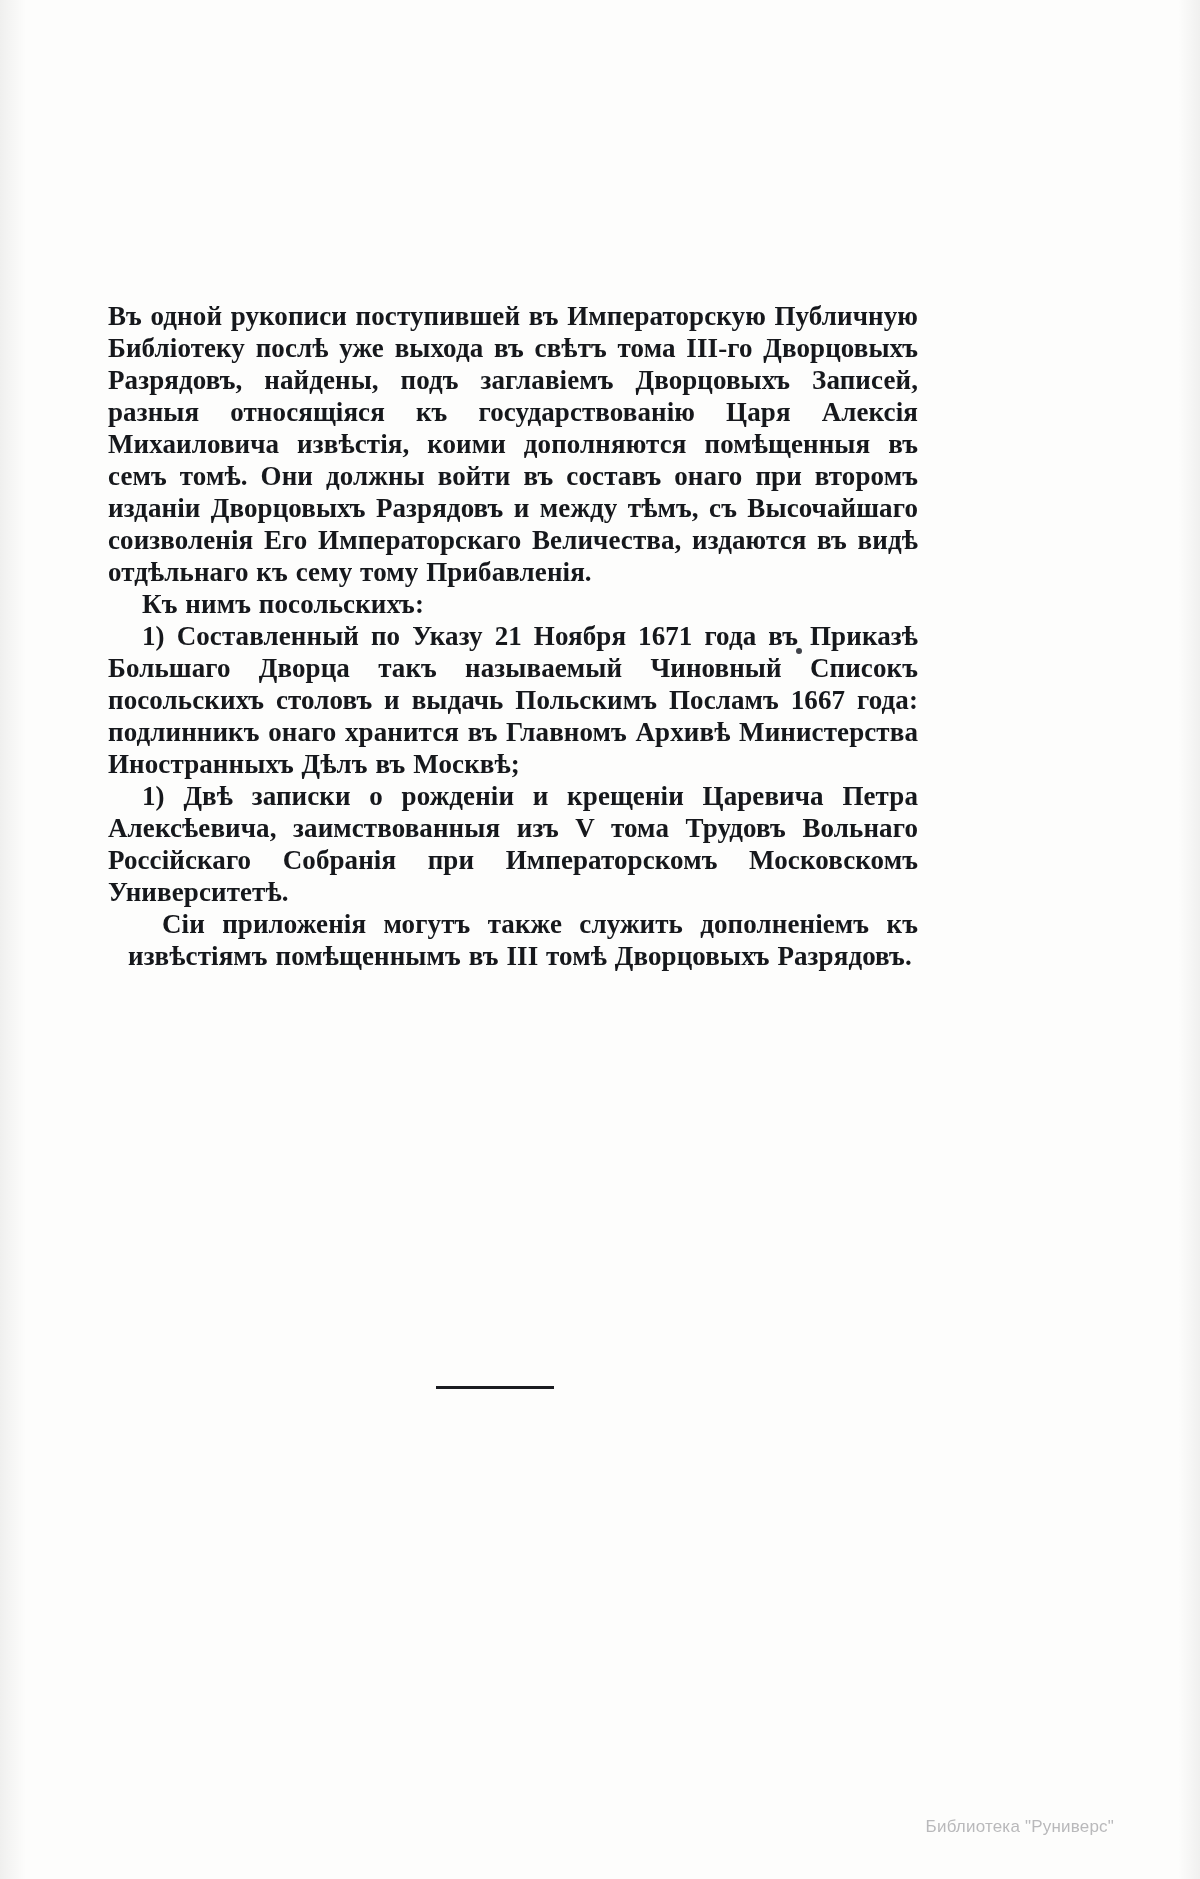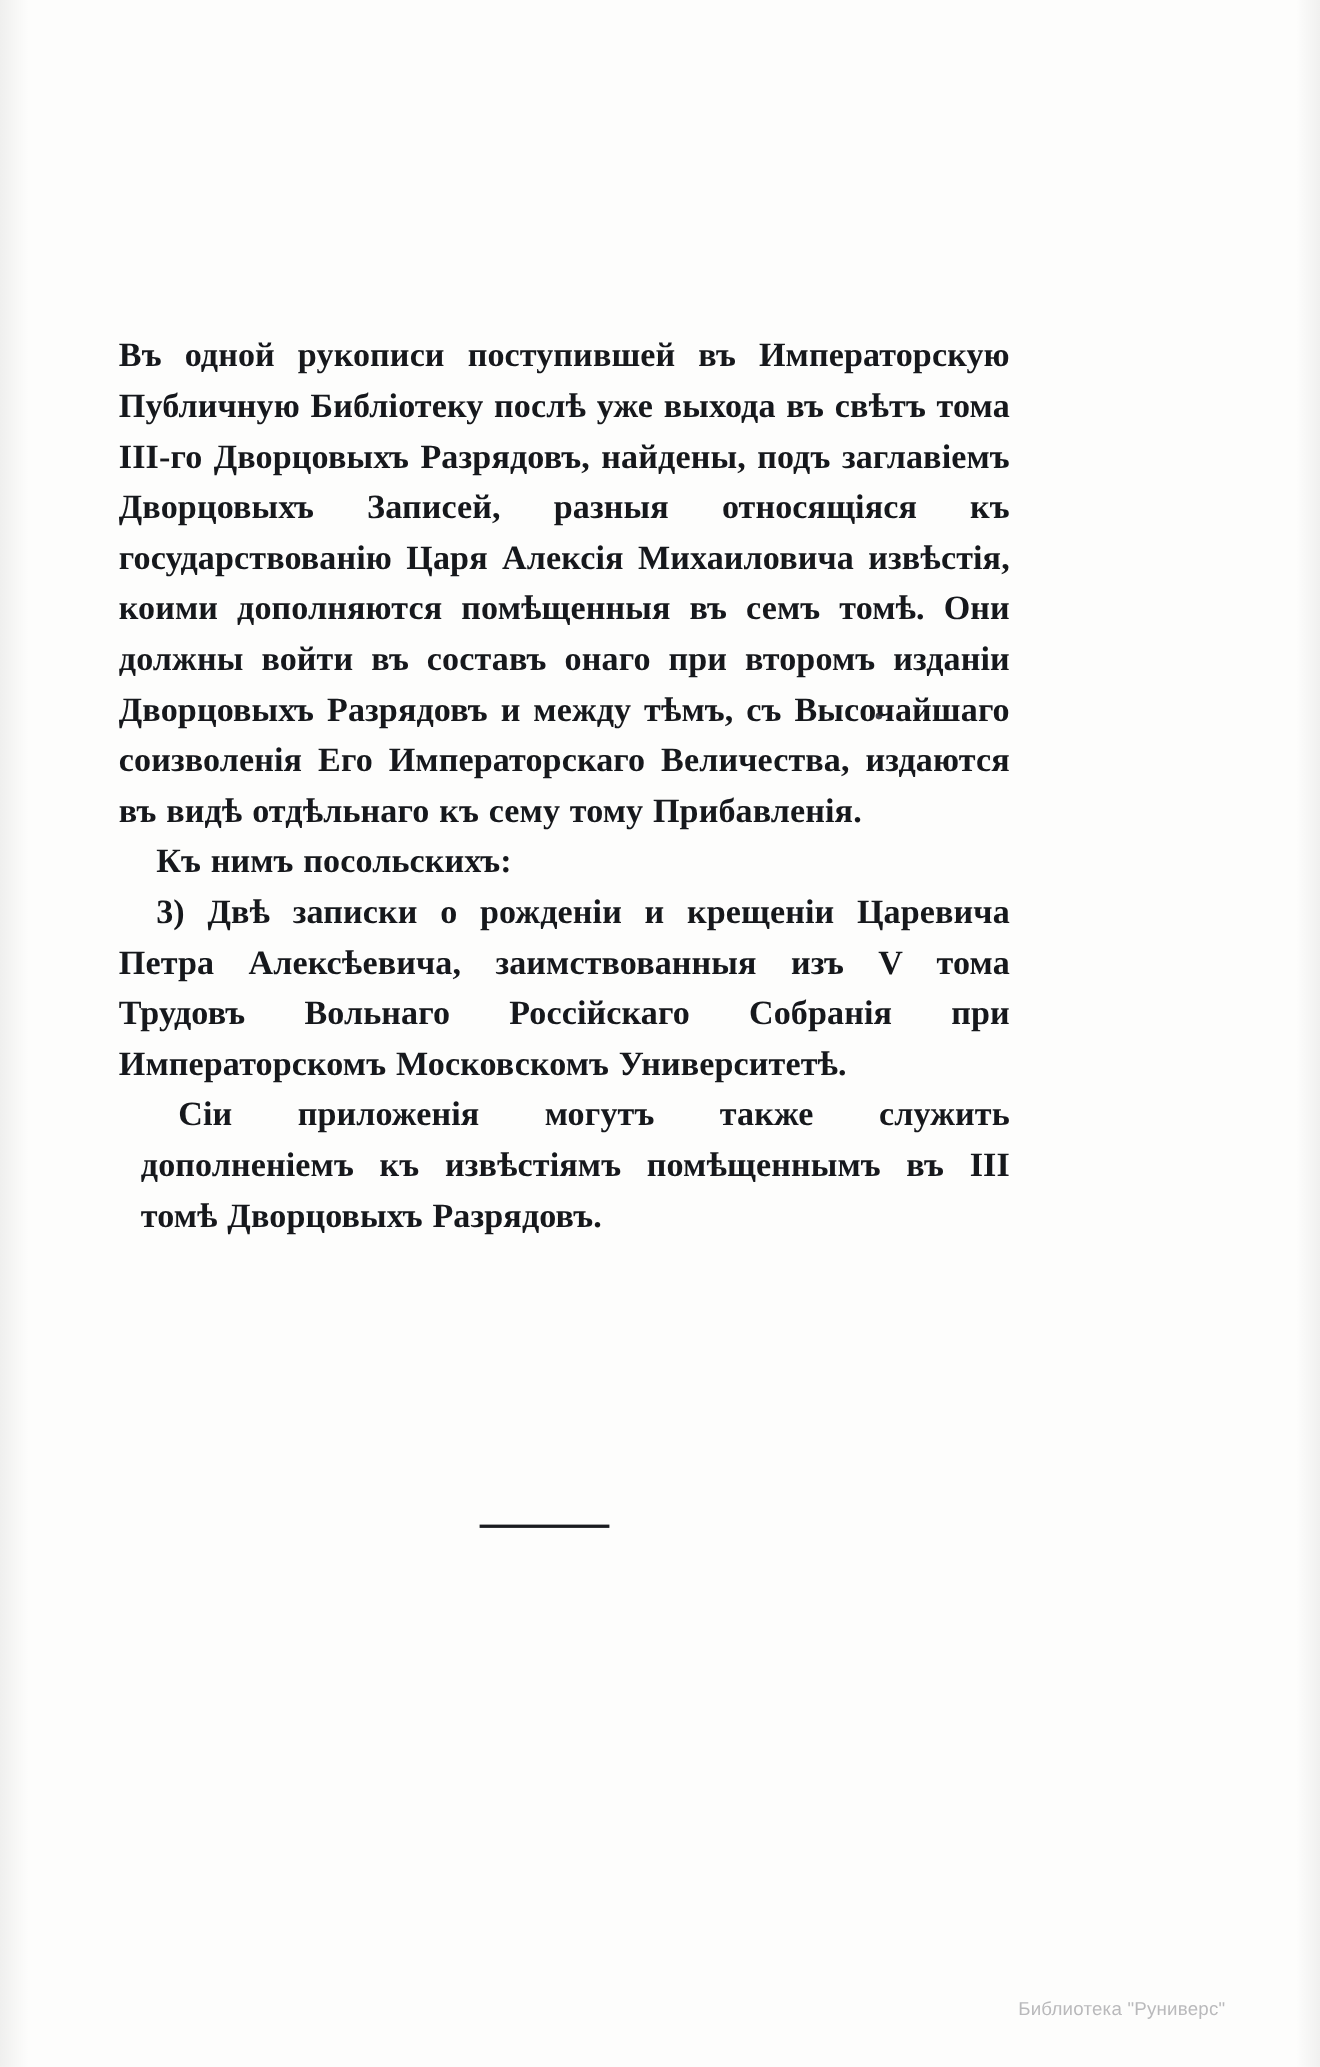--- a/index.html
+++ b/index.html
@@ -38,22 +38,22 @@
     pointer-events: none;
   }
   .text-block {
     position: absolute;
     left: 108px;
     top: 300px;
     width: 810px;
   }
   p.para {
     margin: 0;
-    font-size: 31px;
-    line-height: 46px;
+    font-size: 27px;
+    line-height: 32px;
     text-align: justify;
     text-align-last: left;
     letter-spacing: 0.1px;
     word-spacing: 1px;
     font-weight: 600;
   }
   p.para.first {
     text-indent: 0;
   }
   p.para.indent {
@@ -99,23 +99,24 @@
 </head>
 <body>
 
 <div class="page">
 
   <div class="text-block">
     <p class="para first">Въ одной рукописи поступившей въ Императорскую Публичную Библіотеку послѣ уже выхода въ свѣтъ тома III-го Дворцовыхъ Разрядовъ, найдены, подъ заглавіемъ Дворцовыхъ Записей, разныя относящіяся къ государствованію Царя Алексія Михаиловича извѣстія, коими дополняются помѣщенныя въ семъ томѣ. Они должны войти въ составъ онаго при второмъ изданіи Дворцовыхъ Разрядовъ и между тѣмъ, съ Высочайшаго соизволенія Его Императорскаго Величества, издаются въ видѣ отдѣльнаго къ сему тому Прибавленія.</p>
 
     <p class="para indent">Къ нимъ посольскихъ:</p>
 
+    <p class="para hang">1) Составленный по Указу 21 Ноября 1671 года въ Приказѣ Большаго Дворца такъ называемый Чиновный Списокъ посольскихъ столовъ и выдачь Польскимъ Посламъ 1667 года: подлинникъ онаго хранится въ Главномъ Архивѣ Министерства Иностранныхъ Дѣлъ въ Москвѣ;</p>
 
 
-    <p class="para hang">3) Двѣ записки о рожденіи и крещеніи Царевича Петра Алексѣевича, заимствованныя изъ V тома Трудовъ Вольнаго Россійскаго Собранія при Императорскомъ Московскомъ Университетѣ.</p>
+    <p class="para hang">1) Двѣ записки о рожденіи и крещеніи Царевича Петра Алексѣевича, заимствованныя изъ V тома Трудовъ Вольнаго Россійскаго Собранія при Императорскомъ Московскомъ Университетѣ.</p>
 
     <p class="para indent last-left">Сіи приложенія могутъ также служить дополненіемъ къ извѣстіямъ помѣщеннымъ въ III томѣ Дворцовыхъ Разрядовъ.</p>
   </div>
 
   <div class="speck"></div>
 
   <div class="rule"></div>
 
   <div class="watermark">Библиотека "Руниверс"</div>
 

